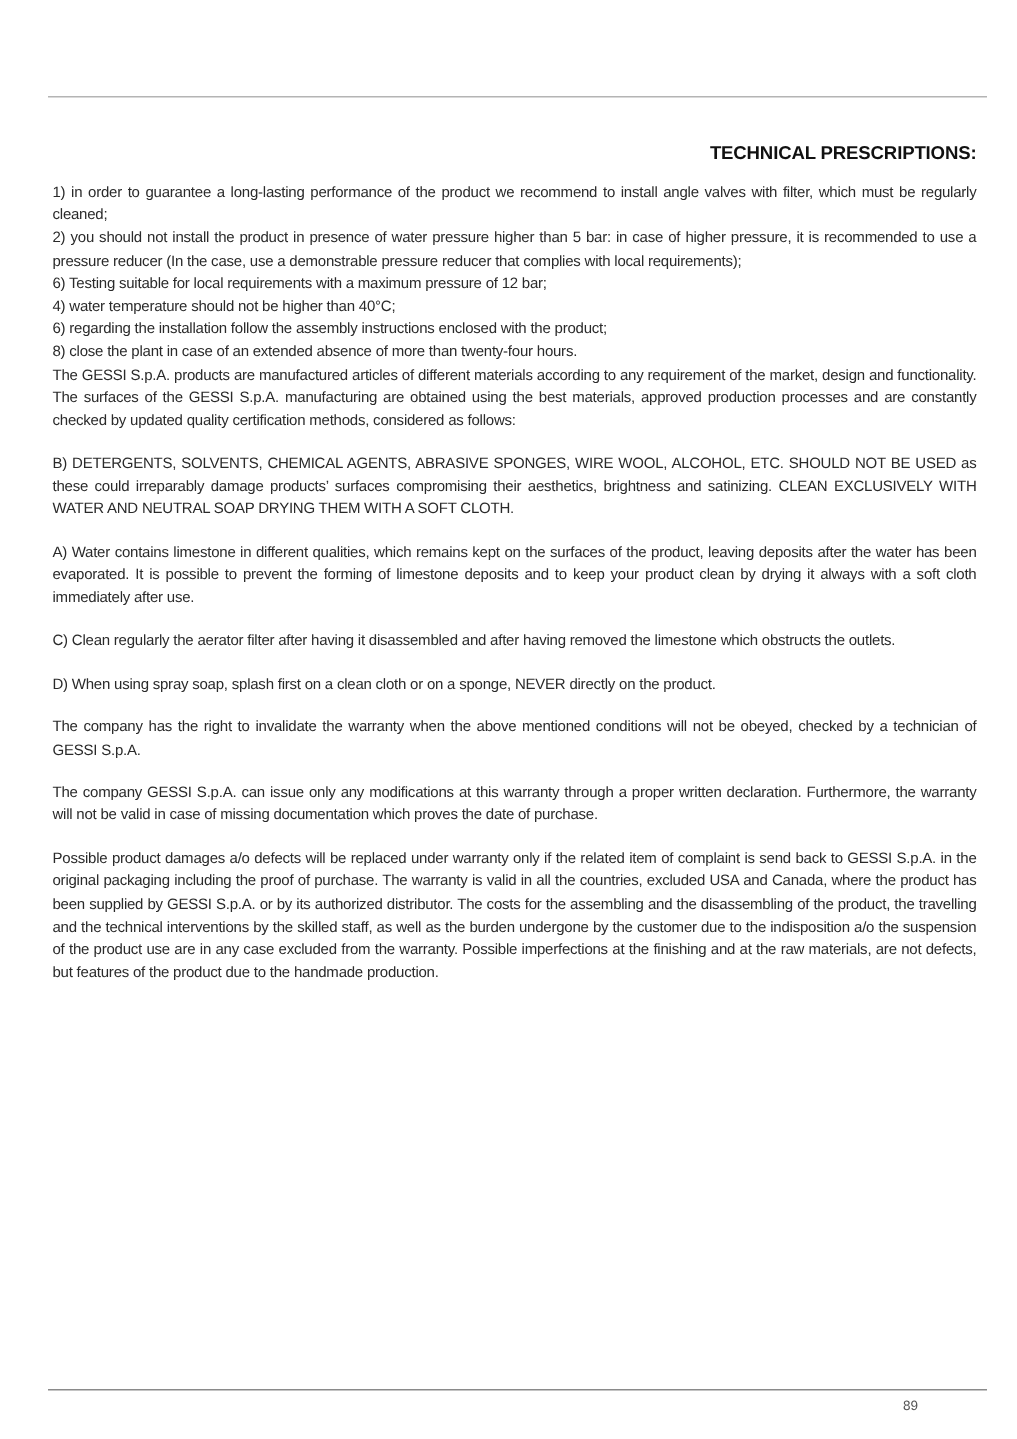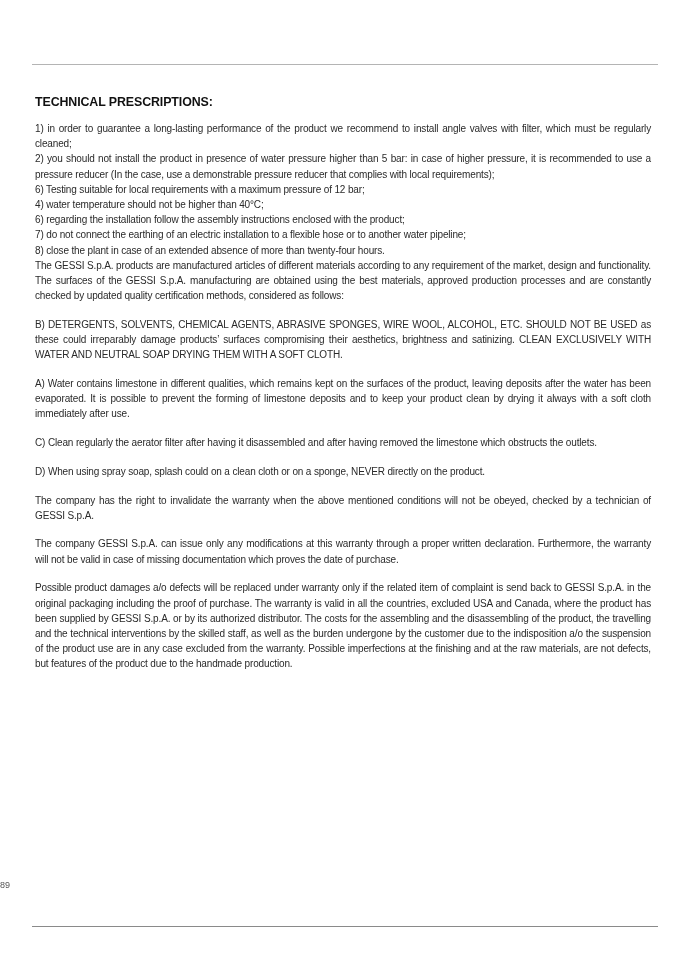--- a/index.html
+++ b/index.html
@@ -28,39 +28,39 @@
       left: 32px;
       top: 926px;
       width: 626px;
       height: 0;
       border-top: 1px solid #8a8a8a;
     }
     .page-number {
       position: absolute;
       left: 0;
       width: 612px;
-      top: 880px;
-      text-align: left;
+      top: 932px;
+      text-align: right;
       font-size: 9px;
       color: #555;
     }
     .content {
       position: absolute;
       left: 35px;
       top: 95px;
       width: 616px;
     }
     .heading {
       font-weight: bold;
       font-size: 12.4px;
       color: #111;
       margin: 0;
       letter-spacing: -0.1px;
     }
-    .heading.h1 { margin-bottom: 12px; }
+    .heading.h1 { margin-bottom: 12px; text-align: right; }
     .heading.h2 { margin-top: 26px; margin-bottom: 12px; }
     .list {
       margin: 0;
       padding: 0;
       list-style: none;
     }
     .list li, .para {
       font-size: 10px;
       line-height: 15.2px;
       text-align: justify;
@@ -76,28 +76,27 @@
 <div class="top-rule"></div>
 
 <div class="content">
   <h2 class="heading h1">TECHNICAL PRESCRIPTIONS:</h2>
   <ul class="list">
     <li>1) in order to guarantee a long-lasting performance of the product we recommend to install angle valves with filter, which must be regularly cleaned;</li>
     <li>2) you should not install the product in presence of water pressure higher than 5 bar: in case of higher pressure, it is recommended to use a pressure reducer (In the case, use a demonstrable pressure reducer that complies with local requirements);</li>
     <li>6) Testing suitable for local requirements with a maximum pressure of 12 bar;</li>
     <li>4) water temperature should not be higher than 40°C;</li>
     <li>6) regarding the installation follow the assembly instructions enclosed with the product;</li>
-    <li>7) do not connect the earthing of an electric installation to a flexible hose or to another water pipeline;</li>
     <li>8) close the plant in case of an extended absence of more than twenty-four hours.</li>
   </ul>
 
   <p class="para">The GESSI S.p.A. products are manufactured articles of different materials according to any requirement of the market, design and functionality. The surfaces of the GESSI S.p.A. manufacturing are obtained using the best materials, approved production processes and are constantly checked by updated quality certification methods, considered as follows:</p>
   <p class="para">B) DETERGENTS, SOLVENTS, CHEMICAL AGENTS, ABRASIVE SPONGES, WIRE WOOL, ALCOHOL, ETC. SHOULD NOT BE USED as these could irreparably damage products’ surfaces compromising their aesthetics, brightness and satinizing. CLEAN EXCLUSIVELY WITH WATER AND NEUTRAL SOAP DRYING THEM WITH A SOFT CLOTH.</p>
   <p class="para">A) Water contains limestone in different qualities, which remains kept on the surfaces of the product, leaving deposits after the water has been evaporated. It is possible to prevent the forming of limestone deposits and to keep your product clean by drying it always with a soft cloth immediately after use.</p>
   <p class="para">C) Clean regularly the aerator filter after having it disassembled and after having removed the limestone which obstructs the outlets.</p>
-  <p class="para">D) When using spray soap, splash could on a clean cloth or on a sponge, NEVER directly on the product.</p>
+  <p class="para">D) When using spray soap, splash first on a clean cloth or on a sponge, NEVER directly on the product.</p>
   <p class="para">The company has the right to invalidate the warranty when the above mentioned conditions will not be obeyed, checked by a technician of GESSI S.p.A.</p>
   <p class="para">The company GESSI S.p.A. can issue only any modifications at this warranty through a proper written declaration. Furthermore, the warranty will not be valid in case of missing documentation which proves the date of purchase.</p>
   <p class="para">Possible product damages a/o defects will be replaced under warranty only if the related item of complaint is send back to GESSI S.p.A. in the original packaging including the proof of purchase. The warranty is valid in all the countries, excluded USA and Canada, where the product has been supplied by GESSI S.p.A. or by its authorized distributor. The costs for the assembling and the disassembling of the product, the travelling and the technical interventions by the skilled staff, as well as the burden undergone by the customer due to the indisposition a/o the suspension of the product use are in any case excluded from the warranty. Possible imperfections at the finishing and at the raw materials, are not defects, but features of the product due to the handmade production.</p>
 </div>
 
 <div class="bottom-rule"></div>
 <div class="page-number">89</div>
 
 </body></html>

